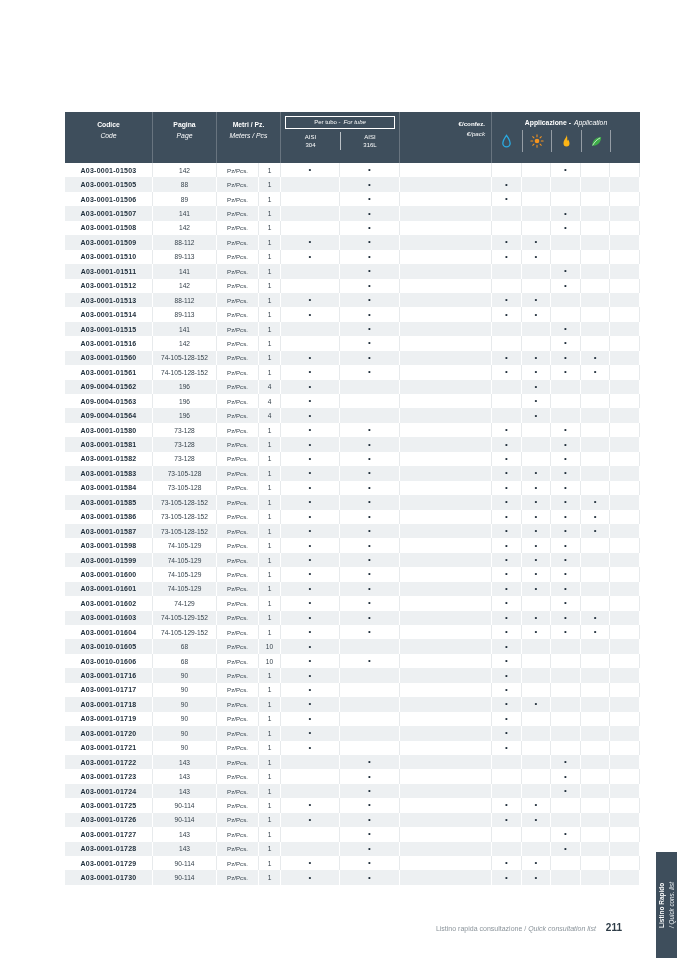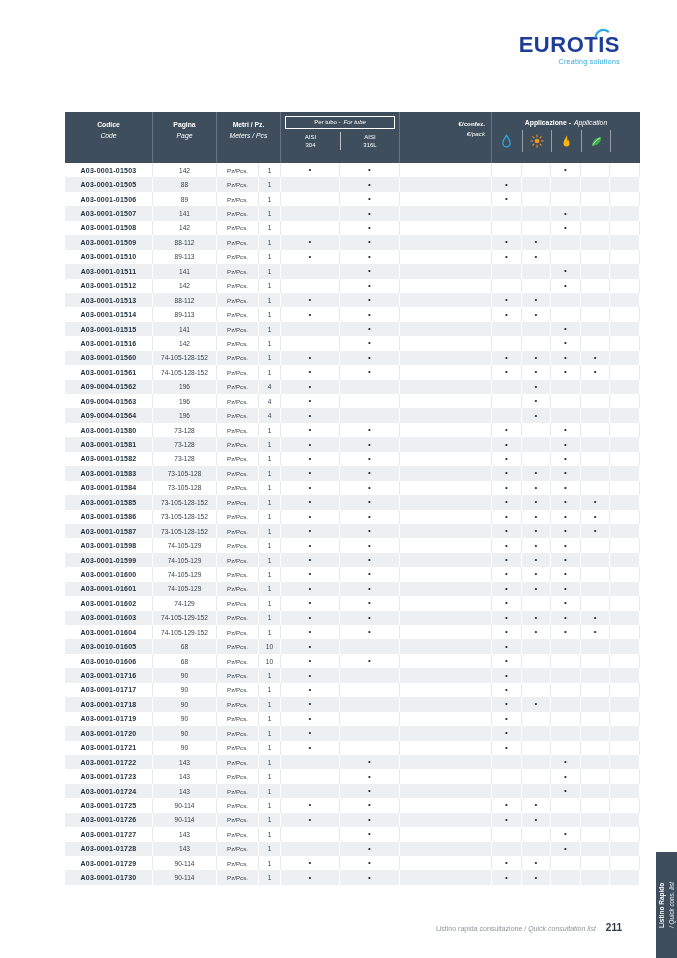--- a/index.html
+++ b/index.html
@@ -104,26 +104,20 @@
     white-space:nowrap;color:#fff;text-align:left;
   }
   .side-tab-inner .l1{font-size:6.5px;font-weight:bold;line-height:1.5;}
   .side-tab-inner .l2{font-size:6.3px;font-style:italic;line-height:1.5;color:#e8edf0;}
 </style>
 </head>
 <body>
 
 <div class="sheet">
 
-  <div class="logo-area">
-    <div class="logo"><span>EUROT</span><span class="logo-i"><svg width="15" height="11" viewBox="0 0 15 11">
-            <path d="M1.5 10C3 3.5 9 1 14 4.5" stroke="#29a9e0" stroke-width="2.2" fill="none" stroke-linecap="round"></path>
-          </svg><span>I</span></span><span>S</span></div>
-    <div class="tagline">Creating solutions</div>
-  </div>
 
   <div class="table">
     <div class="thead">
       <div class="hcol w-code pad-top">
         <div class="hline">Codice</div>
         <div class="hline en">Code</div>
       </div>
       <div class="hcol w-page pad-top">
         <div class="hline">Pagina</div>
         <div class="hline en">Page</div>

